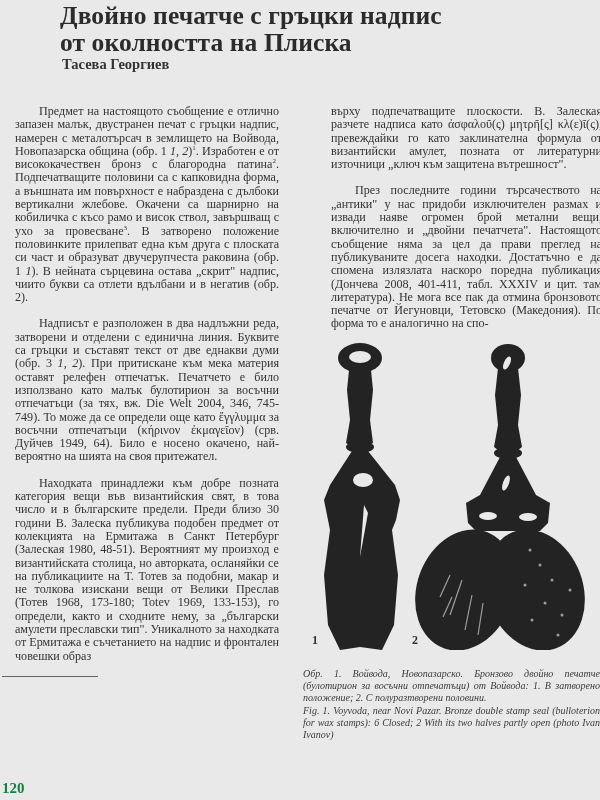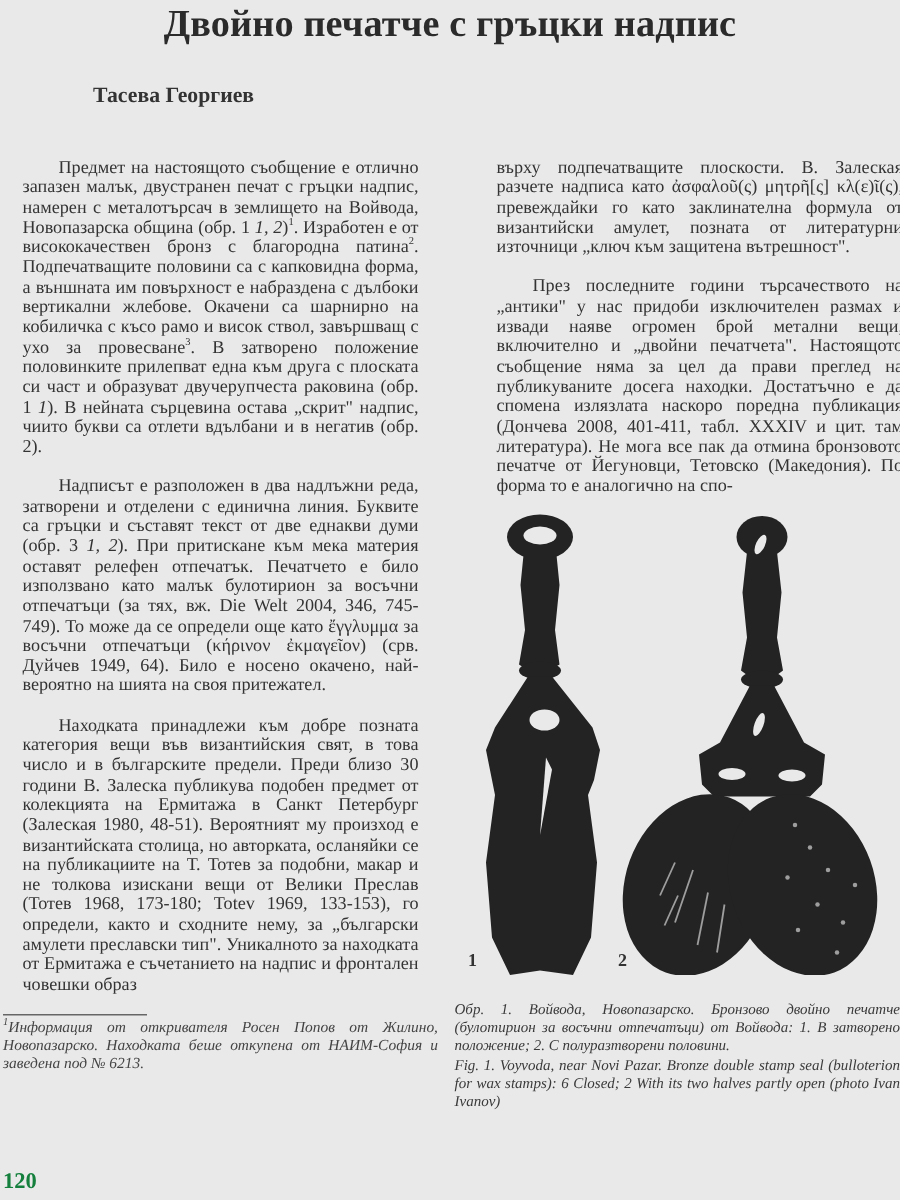--- a/index.html
+++ b/index.html
@@ -6,21 +6,20 @@
   body {
     width: 600px; height: 800px; overflow: hidden;
     background: #e9e9e9; color: #2a2a2a;
     font-family: "Liberation Serif", "DejaVu Serif", serif;
     position: relative;
   }
   .title {
     position: absolute; left: 60px; top: 2px; width: 480px;
     font-size: 25.5px; font-weight: bold; line-height: 27px; color: #2b2b2b;
     letter-spacing: 0.1px;
-    text-align: center;
   }
   .author {
     position: absolute; left: 62px; top: 56px;
     font-size: 14.5px; font-weight: bold; color: #333;
   }
   .col {
     position: absolute; font-size: 12.1px; line-height: 13.3px; color: #333;
     text-align: justify; hyphens: manual;
   }
   .col p { margin: 13px; text-indent: 0; }
@@ -55,32 +54,32 @@
     font-size: 10px; line-height: 12.2px; font-style: italic; color: #3a3a3a;
     text-align: justify;
   }
   .caption p { margin: 0; }
 </style>
 </head>
 <body>
 
 <div class="title">
   <div>Двойно печатче с  гръцки надпис</div>
+  <div>от околността на Плиска</div>
 </div>
 <div class="author">Тасева Георгиев</div>
 
 <div class="col" id="col-left">
   <p class="ind"><span>Предмет на настоящото съобщение е отлично запазен малък, двустранен печат с гръцки надпис, намерен с металотърсач в землището на Войвода, Новопазарска община (обр. 1 </span><span class="it">1, 2</span><span>)</span><sup>1</sup><span>. Изработен е от висококачествен бронз с благородна патина</span><sup>2</sup><span>. Подпечатващите половини са с капковидна форма, а външната им повърхност е набраздена с дълбоки вертикални жлебове. Окачени са шарнирно на кобиличка с късо рамо и висок ствол, завършващ с ухо за провесване</span><sup>3</sup><span>. В затворено положение половинките прилепват една към друга с плоската си част и образуват двучерупчеста раковина (обр. 1 </span><span class="it">1</span><span>). В нейната сърцевина остава „скрит" надпис, чиито букви са отлети вдълбани и в негатив (обр. 2).</span></p>
   <p class="ind"><span>Надписът е разположен в два надлъжни реда, затворени и отделени с единична линия. Буквите са гръцки  и съставят текст от две еднакви думи (обр. 3 </span><span class="it">1, 2</span><span>). При притискане към мека материя оставят релефен отпечатък. Печатчето е било използвано като малък булотирион за восъчни отпечатъци (за тях, вж. Die Welt 2004, 346, 745-749). То може да се определи още като ἔγγλυμμα за восъчни отпечатъци (κήρινον ἐκμαγεῖον) (срв. Дуйчев 1949, 64). Било е носено окачено, най-вероятно на шията на своя притежател.</span></p>
   <p class="ind">Находката принадлежи към добре позната категория вещи във византийския свят, в това число и в българските предели. Преди близо 30 години В. Залеска публикува подобен предмет от колекцията на Ермитажа в Санкт Петербург (Залеская 1980, 48-51). Вероятният му произход е византийската столица, но авторката, осланяйки се на публикациите на Т. Тотев за подобни, макар и не толкова изискани вещи от Велики Преслав (Тотев 1968, 173-180; Totev 1969, 133-153), го определи, както и сходните нему, за „български амулети преславски тип". Уникалното за находката от Ермитажа е съчетанието на надпис и фронтален човешки образ</p>
 </div>
 
 <div class="fn-rule"></div>
 <div class="footnotes">
-  <p><sup>1</sup><span>Информация от откривателя Росен Попов от  Жилино, Новопазарско. Находката беше откупена от НАИМ-София и заведена под № 6213.</span></p>
 </div>
 
 <div class="page-num">120</div>
 
 <div class="col" id="col-right">
   <p>върху подпечатващите плоскости. В. Залеская разчете надписа като ἀσφαλοῦ(ς) μητρῆ[ς] κλ(ε)ῖ(ς), превеждайки го като заклинателна формула от византийски амулет, позната от литературни източници „ключ към защитена вътрешност".</p>
   <p class="ind">През последните години търсачеството на „антики" у нас придоби изключителен размах и извади наяве огромен брой метални вещи, включително и „двойни печатчета". Настоящото съобщение няма за цел да прави преглед на публикуваните досега находки. Достатъчно е да спомена излязлата наскоро поредна публикация (Дончева 2008, 401-411, табл. XXXIV и цит. там литература). Не мога все пак да отмина бронзовото печатче от Йегуновци, Тетовско (Македония). По форма то е аналогично на спо-</p>
 </div>
 
 <div class="figure">

